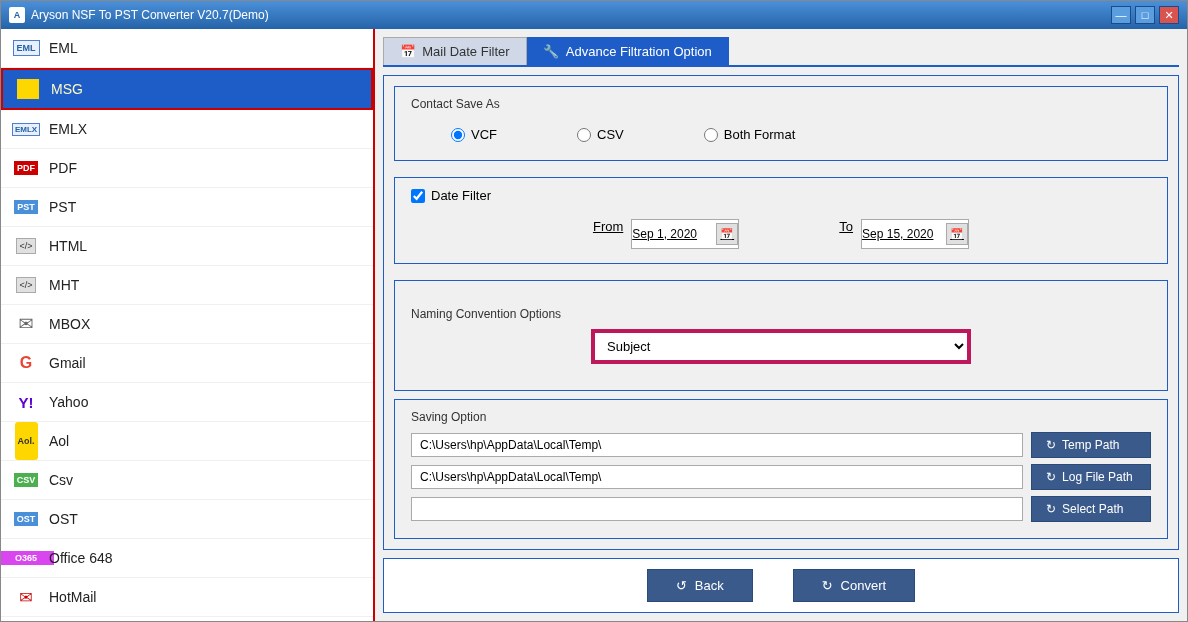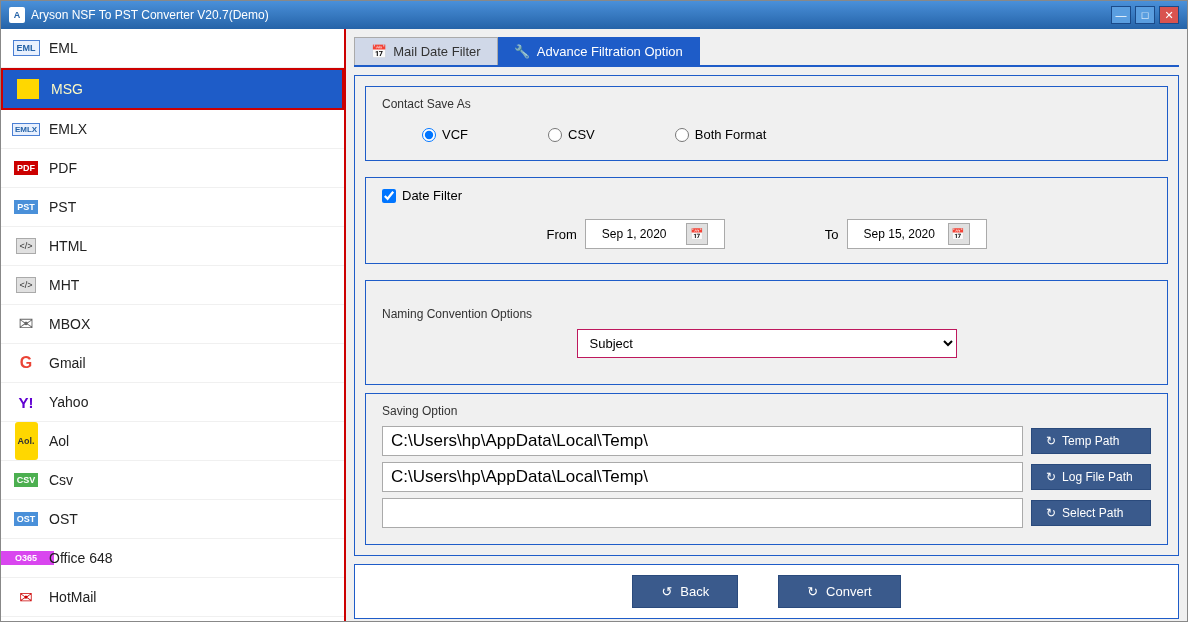--- a/index.html
+++ b/index.html
@@ -19,21 +19,21 @@
     }
     .title-bar-left { display: flex; align-items: center; gap: 6px; font-size: 12px; }
     .title-bar-icon { width: 16px; height: 16px; background: #fff; border-radius: 2px; display: flex; align-items: center; justify-content: center; font-size: 9px; color: #2563a8; font-weight: bold; }
     .title-bar-controls { display: flex; gap: 4px; }
     .title-btn { width: 20px; height: 18px; background: #5a9ee0; border: 1px solid #1a4a8a; color: white; font-size: 11px; display: flex; align-items: center; justify-content: center; cursor: pointer; }
     .title-btn.close { background: #d9534f; }
 
     .main-content { display: flex; flex: 1; overflow: hidden; }
 
     
-    .sidebar { width: 345px; background: white; border-right: 2px solid #cc0000; overflow-y: auto; flex-shrink: 0; }
+    .sidebar { width: 374px; background: white; border-right: 2px solid #cc0000; overflow-y: auto; flex-shrink: 0; }
     .sidebar-item {
       display: flex; align-items: center; gap: 10px;
       padding: 6px 12px; cursor: pointer; border-bottom: 1px solid #f0f0f0;
       font-size: 14px; color: #222;
     }
     .sidebar-item.active { background: #1e5cc8; color: #fef9c3; border: 2px solid #cc0000; }
     .sidebar-icon { width: 26px; height: 26px; display: flex; align-items: center; justify-content: center; flex-shrink: 0; }
 
     
     .right-panel { flex: 1; display: flex; flex-direction: column; padding: 8px; gap: 8px; background: #f0f0f0; }
@@ -52,35 +52,35 @@
     .section-label { font-size: 12px; color: #333; margin-bottom: 8px; }
     .radio-group { display: flex; gap: 80px; padding: 8px 40px; }
     .radio-item { display: flex; align-items: center; gap: 6px; font-size: 13px; }
     .radio-item input[type=radio] { width: 14px; height: 14px; }
 
     
     .date-filter-section { border: 1px solid #1e5cc8; padding: 10px 16px; margin-bottom: 8px; }
     .date-filter-header { display: flex; align-items: center; gap: 6px; margin-bottom: 12px; }
     .date-filter-header input[type=checkbox] { width: 14px; height: 14px; }
     .date-row { display: flex; align-items: center; justify-content: center; gap: 20px; padding: 4px 0; }
-    .date-field { display: flex; align-items: center; gap: 8px; }
-    .date-input { border: 1px solid #aaa; padding: 3px 16px; font-size: 12px; background: white; display: flex; align-items: center; gap: 4px; }
+    .date-field { display: flex; gap: 8px; text-decoration: underline; }
+    .date-input { border: 1px solid #aaa; padding: 3px 0; font-size: 12px; background: white; display: flex; align-items: center; gap: 4px; }
     .date-input input { border: none; outline: none; font-size: 12px; width: 80px; background: transparent; }
     .cal-btn { background: #e0e0e0; border: 1px solid #aaa; width: 22px; height: 22px; display: flex; align-items: center; justify-content: center; cursor: pointer; font-size: 11px; }
 
     
     .naming-section { border: 1px solid #1e5cc8; padding: 26px 16px; }
     .naming-label { font-size: 12px; color: #333; margin-bottom: 8px; }
     select { padding: 5px 8px; border: 1px solid #aaa; background: white; font-size: 13px; width: 100%; }
 
     
     .saving-section { border: 1px solid #1e5cc8; padding: 10px 16px; }
     .saving-label { font-size: 12px; color: #333; margin-bottom: 8px; }
     .saving-row { display: flex; align-items: center; gap: 8px; margin-bottom: 6px; }
-    .saving-input { flex: 1; border: 1px solid #aaa; padding: 4px 8px; font-size: 17px; background: white; }
+    .saving-input { flex: 1; border: 1px solid #aaa; padding: 4px 8px; font-size: 12px; background: white; }
     .path-btn {
       background: #3a5a8c; color: white; border: 1px solid #2a4a7c;
       padding: 5px 14px; font-size: 12px; cursor: pointer; white-space: nowrap;
       display: flex; align-items: center; gap: 6px; min-width: 120px;
     }
 
     
     .bottom-bar { display: flex; justify-content: center; gap: 40px; padding: 10px; border: 1px solid #1e5cc8; background: white; }
     .action-btn {
       background: #3a5a8c; color: white; border: 1px solid #2a4a7c;
@@ -275,21 +275,21 @@
                 <input type="text" style="border: none; outline: none; font-size: 12px; width: 80px; background: transparent;" value="Sep 15, 2020">
                 <div class="cal-btn">📅</div>
               </div>
             </div>
           </div>
         </div>
 
         <div class="naming-section">
           <div class="naming-label">Naming Convention Options</div>
           <div style="display:flex;justify-content:center;">
-            <select style="width:380px;padding:5px 8px;border:1px solid #be185d;background:white;font-size:13px;">
+            <select style="width:380px;padding:5px 8px;border:4px solid #be185d;background:white;font-size:13px;">
               <option>Subject</option>
               <option>Date</option>
               <option>From</option>
               <option>To</option>
               <option>Subject-Date</option>
             </select>
           </div>
         </div>
 
         <div class="saving-section">

